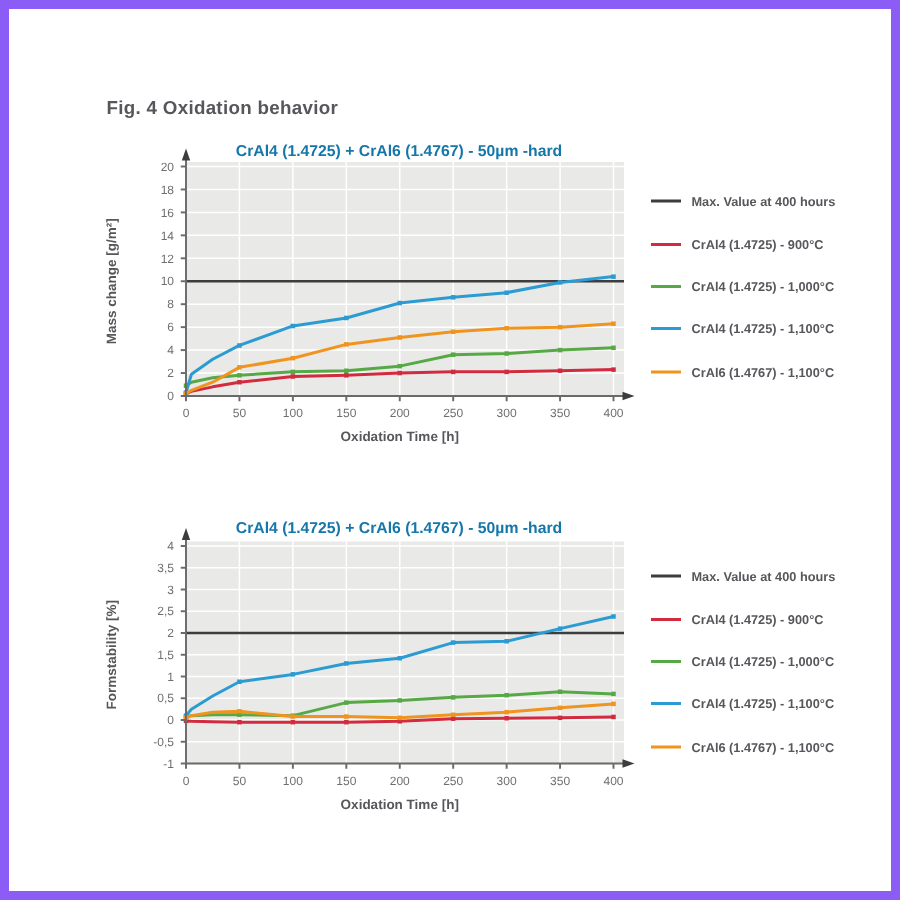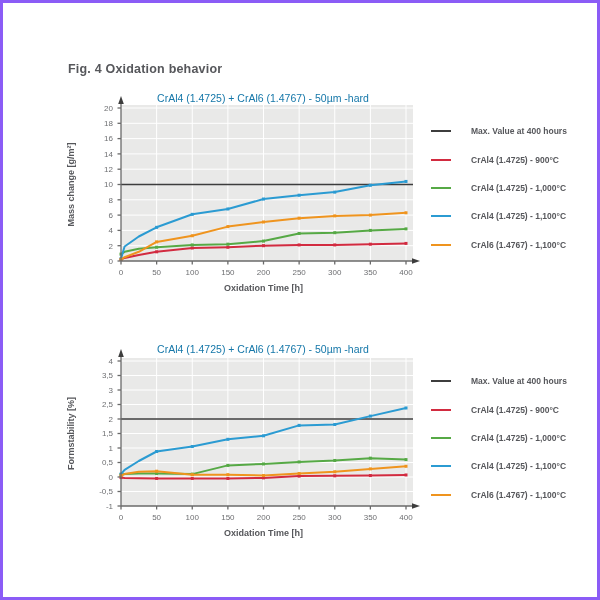--- a/index.html
+++ b/index.html
@@ -1,28 +1,28 @@
 <!DOCTYPE html>
 <html><head>
 <meta charset="utf-8">
 <style>
   html,body{margin:0;padding:0;background:#fff;}
   body{font-family:"Liberation Sans","DejaVu Sans",sans-serif;}
   .page{position:relative;width:600px;height:600px;background:#ffffff;
-        border:3px solid #8b5cf6;box-sizing:border-box;overflow:hidden;}
+        border:6px solid #8b5cf6;box-sizing:border-box;overflow:hidden;}
   .fig-heading{position:absolute;left:65px;margin:0;font-size:12.5px;font-weight:bold;
         color:#56575b;letter-spacing:.2px;}
   .chart-title{position:absolute;left:75px;width:370px;text-align:center;
-        font-size:10.5px;font-weight:normal;color:#1577a9;}
+        font-size:10.5px;font-weight:bold;color:#1577a9;}
   .chart-svg{position:absolute;left:55px;width:370px;height:200px;overflow:visible;}
   .legend{position:absolute;left:428px;width:150px;}
   .legend-item{display:flex;align-items:center;height:28.4px;}
   .legend-swatch{display:inline-block;width:20px;height:0;border-top-style:solid;
         border-top-width:2px;flex:0 0 auto;}
-  .legend-label{margin-left:20px;font-size:8.5px;font-weight:bold;color:#56575b;white-space:nowrap;}
+  .legend-label{margin-left:7px;font-size:8.5px;font-weight:bold;color:#56575b;white-space:nowrap;}
   text{font-family:"Liberation Sans","DejaVu Sans",sans-serif;}
 </style>
 </head>
 <body>
 
 <div class="page">
 
   <h2 class="fig-heading" style="top:59px;">Fig. 4 Oxidation behavior</h2>
 
   <div class="chart-title" style="top: 89px; color: rgb(21, 119, 169);">CrAl4 (1.4725) + CrAl6 (1.4767) - 50µm -hard</div>

